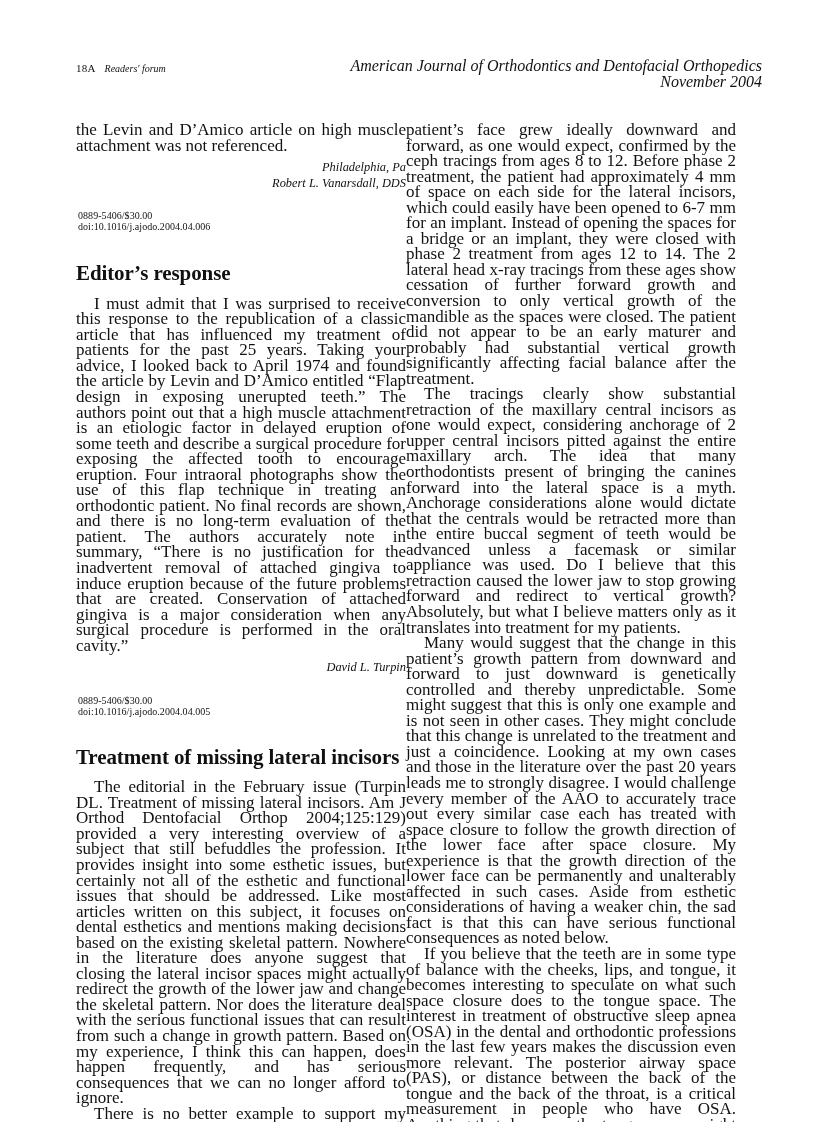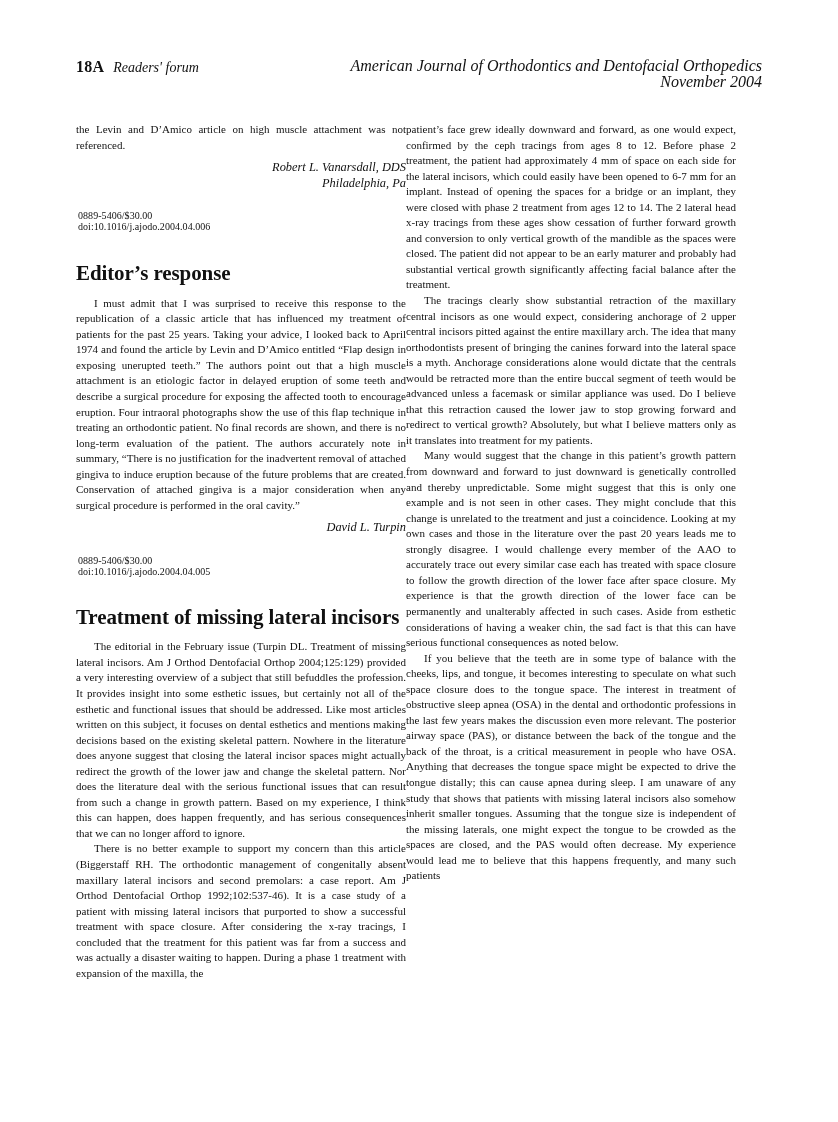--- a/index.html
+++ b/index.html
@@ -30,27 +30,27 @@
     top: 58px;
     height: 40px;
   }
   .rh-left {
     position: absolute;
     left: 0;
     top: 0;
     white-space: nowrap;
   }
   .rh-folio {
-    font-weight: bold;
-    font-size: 16px;
+    font-weight: normal;
+    font-size: 11px;
     letter-spacing: 0.2px;
   }
   .rh-section {
     font-style: italic;
-    font-size: 14px;
+    font-size: 10px;
     margin-left: 9px;
   }
   .rh-right {
     position: absolute;
     right: 0;
     top: 0;
     text-align: right;
     font-style: italic;
     font-size: 16px;
     line-height: 15.5px;
@@ -73,21 +73,21 @@
   .col.right {
   }
   .col:after, .columns:after {
     content: "";
     display: block;
     clear: both;
   }
 
   p.body {
     margin: 0;
-    font-size: 11px;
+    font-size: 17px;
     line-height: 15.55px;
     text-align: justify;
     text-indent: 18px;
     -webkit-hyphens: none;
     hyphens: none;
   }
   p.body.cont {
     text-indent: 0;
   }
 
@@ -142,22 +142,22 @@
 
   <div class="columns">
 
     <div class="col left">
 
       <p class="body cont">the Levin and D’Amico article on high muscle attachment was not referenced.</p>
 
       <div class="gap-byline"></div>
 
       <div class="byline">
+        <span class="b-line">Philadelphia, Pa</span>
         <span class="b-line">Robert L. Vanarsdall, DDS</span>
-        <span class="b-line">Philadelphia, Pa</span>
       </div>
 
       <div class="gap-pubinfo"></div>
 
       <p class="pubinfo">
         <span>0889-5406/$30.00</span>
         <span>doi:10.1016/j.ajodo.2004.04.006</span>
       </p>
 
       <div class="gap-heading"></div>

